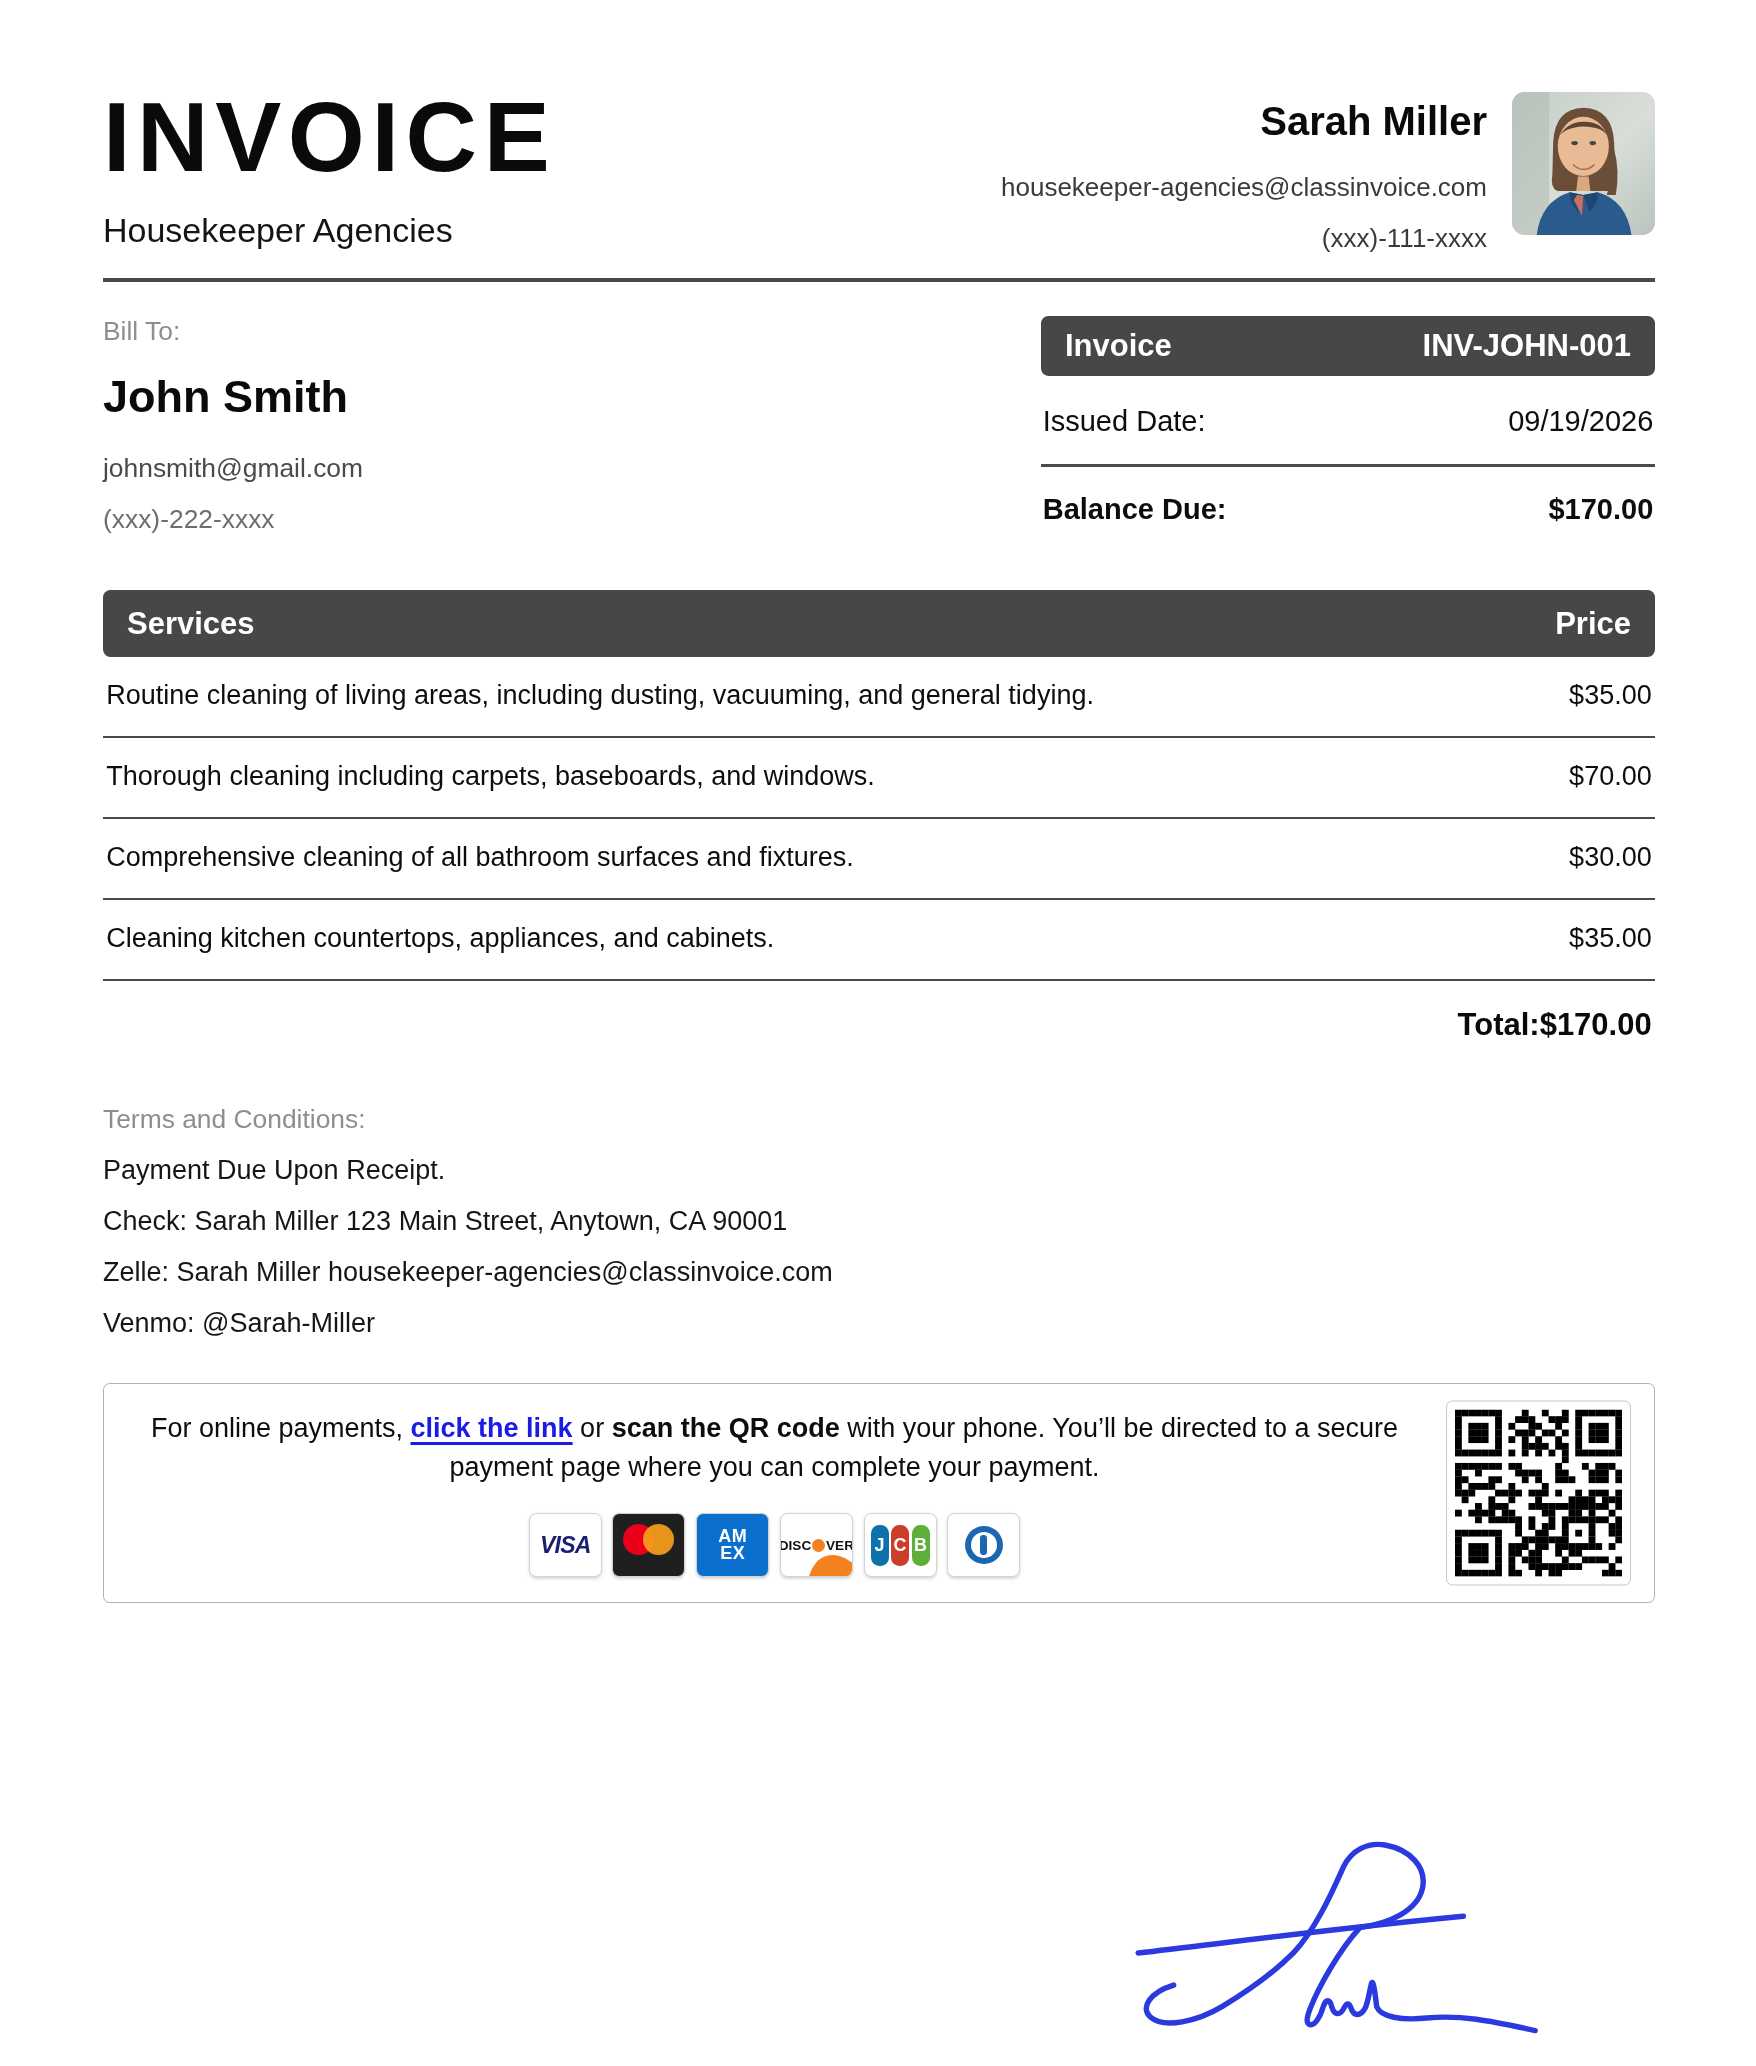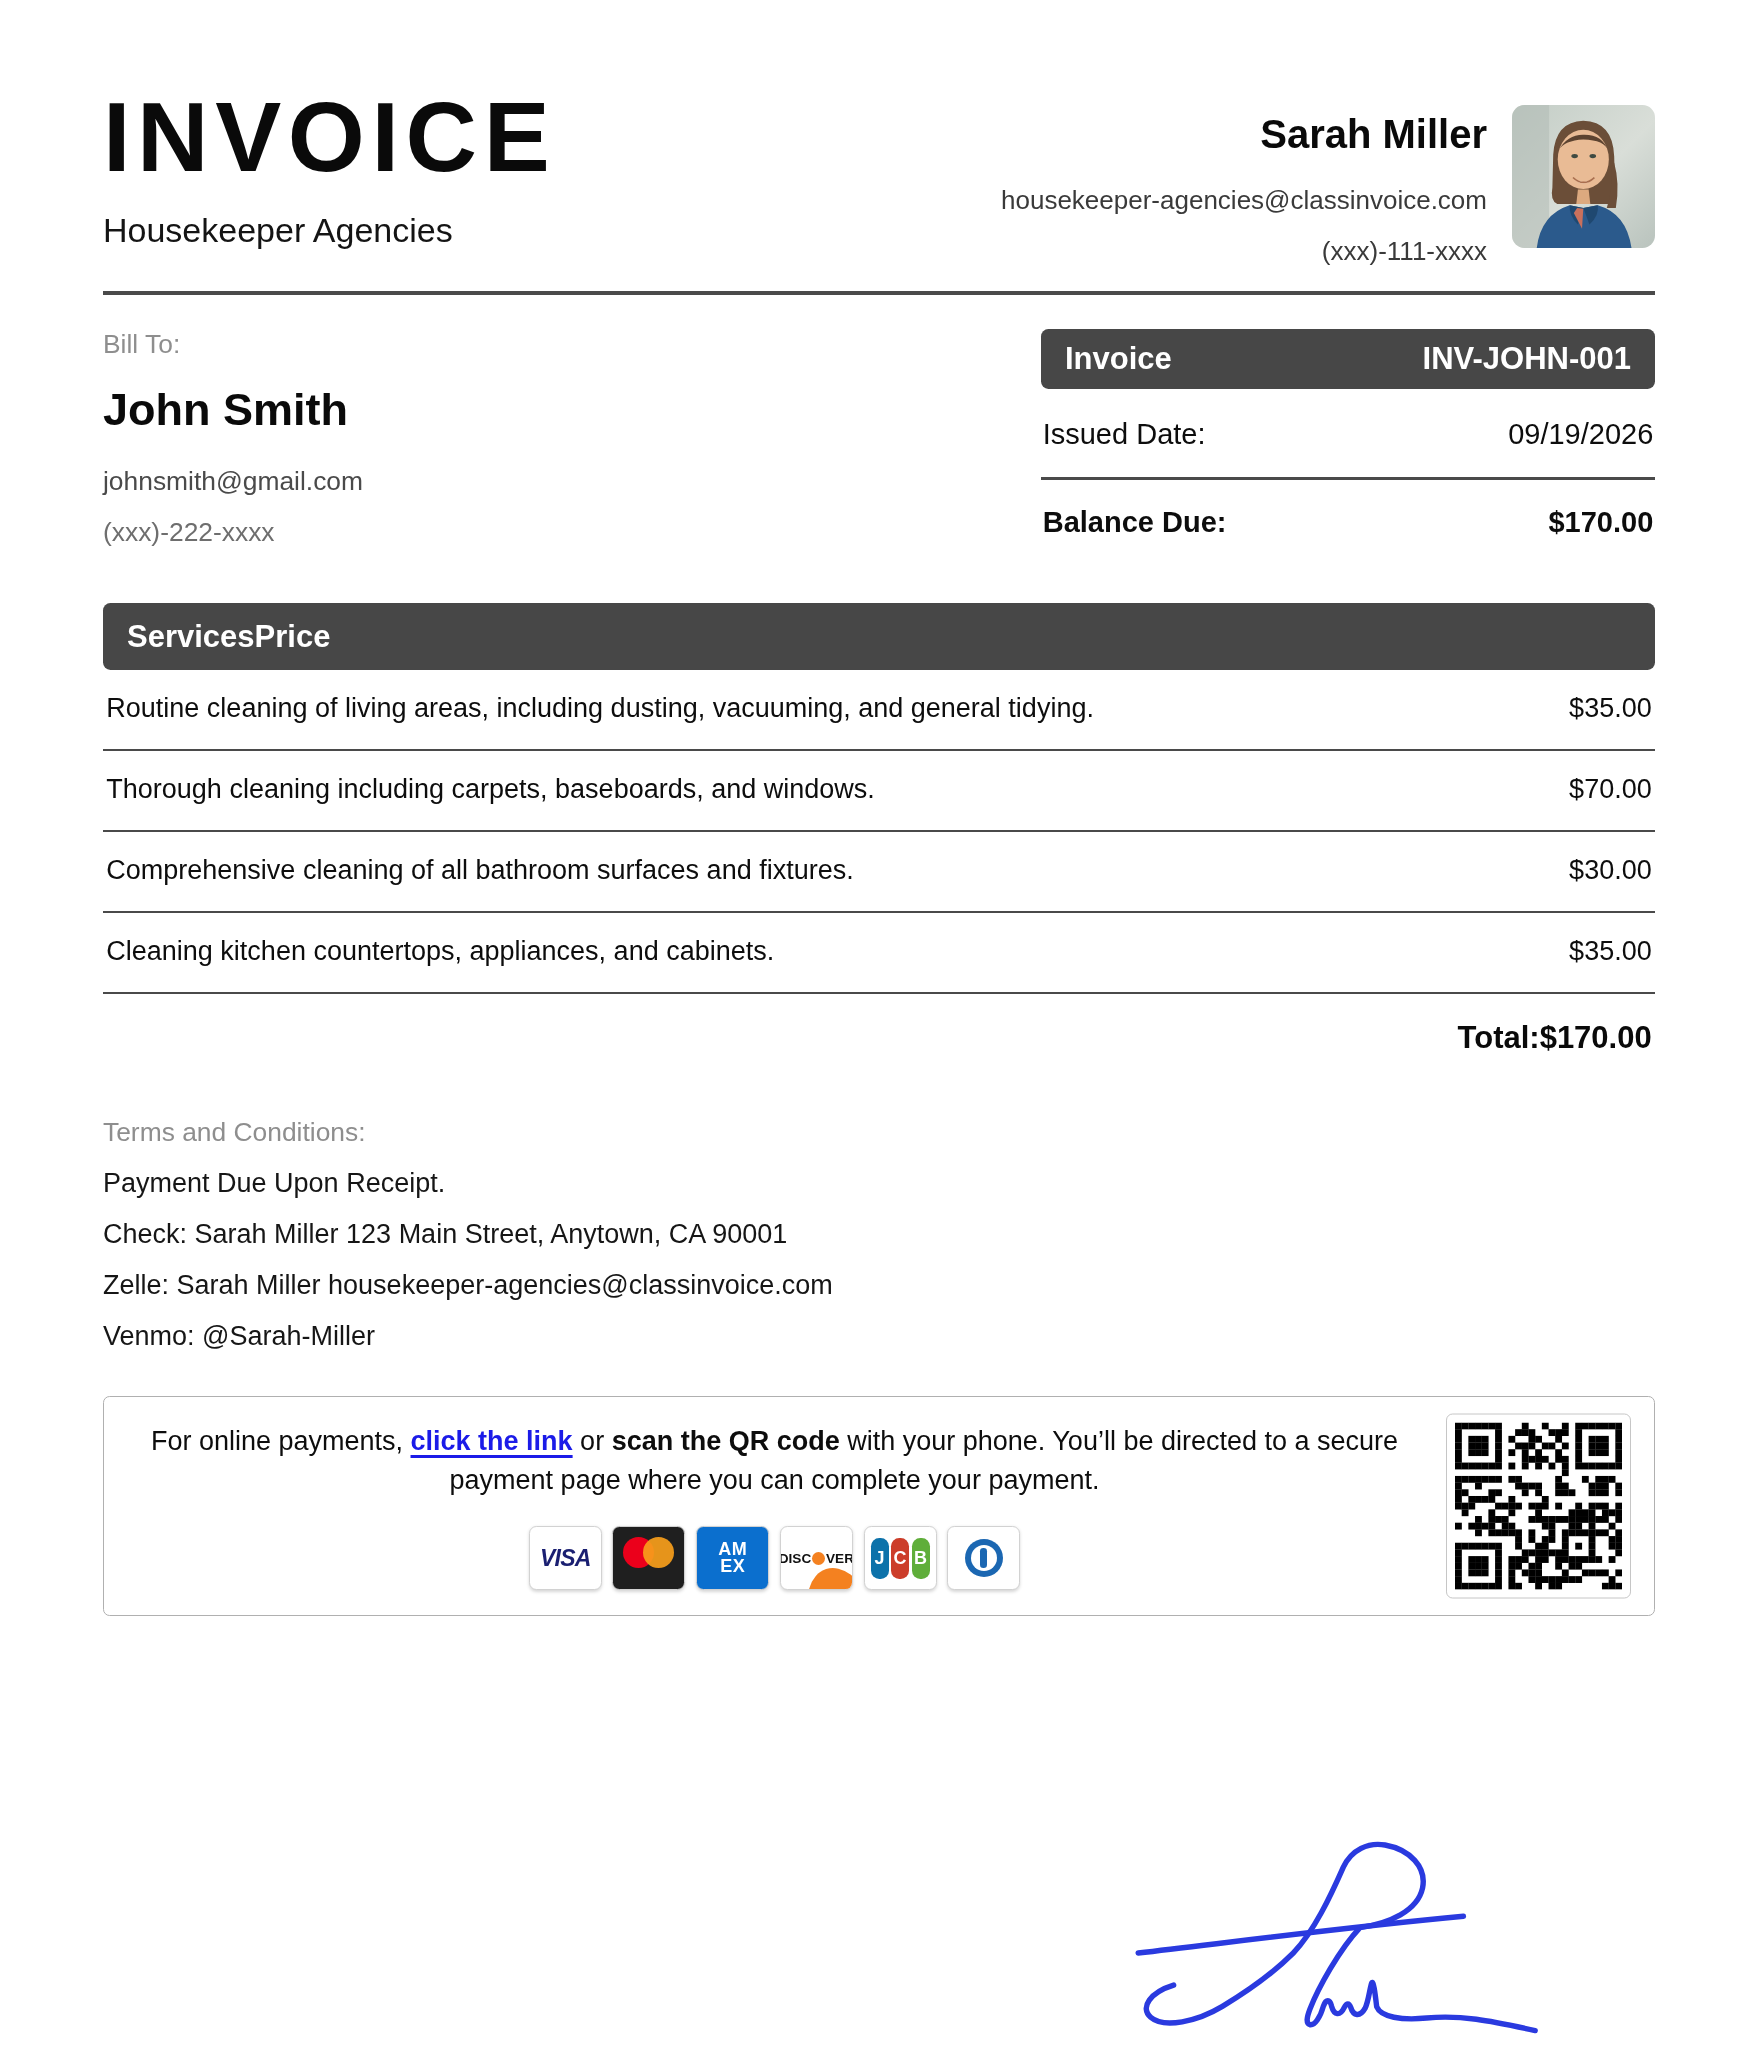--- a/index.html
+++ b/index.html
@@ -8,21 +8,21 @@
     width: 1756px; height: 2273px;
     font-family: "Liberation Sans", "DejaVu Sans", sans-serif;
     color: #111; position: relative; overflow: hidden;
   }
   .content { padding: 87px 101px 0 103px; position: relative; }
 
   
   .header-row { display: flex; justify-content: space-between; align-items: flex-start; }
   .brand-title { font-size: 99px; font-weight: 800; letter-spacing: 6.6px; line-height: 1; color:#0a0a0a; }
   .brand-sub { font-size: 34px; margin-top: 25px; color: #141414; }
-  .contact { display: flex; gap: 25px; align-items: flex-start; margin-top: 18px; }
+  .contact { display: flex; gap: 25px; align-items: flex-start; margin-top: 5px; }
   .contact-text { text-align: right; padding-top: 7.4px; }
   .issuer-name { font-size: 40px; font-weight: 800; color:#0a0a0a; }
   .issuer-email { font-size: 26px; color: #3a3a3a; margin-top: 28px; }
   .issuer-phone { font-size: 26px; color: #3a3a3a; margin-top: 20px; }
   .avatar { width: 143px; height: 143px; border-radius: 12.4px; overflow: hidden; flex: none; }
   .avatar svg { display:block; width:100%; height:100%; }
   .top-divider { height: 3.3px; background: #4a4a4a; margin-top: 24px; }
 
   
   .bill-meta { display: flex; justify-content: space-between; margin-top: 34px; }
@@ -38,21 +38,21 @@
     padding: 0 24px; font-size: 31px; font-weight: 700;
   }
   .meta-row { display: flex; justify-content: space-between; align-items: baseline; font-size: 29px; margin-top: 29px; padding: 0 1.7px; color:#0d0d0d; }
   .meta-divider { height: 2.9px; background: #4a4a4a; border: 0; margin-top: 26.4px; }
   .meta-row.balance { font-weight: 800; margin-top: 26px; }
 
   
   .table { margin-top: 55px; }
   .table-header {
     height: 67px; background: #474747; border-radius: 7.4px; color: #fff;
-    display: flex; justify-content: flex-start; align-items: center;
+    display: flex; justify-content: space-between; align-items: center;
     padding: 0 24px; font-size: 31px; font-weight: 700;
   }
   .table-row {
     display: flex; justify-content: space-between; align-items: center;
     font-size: 27px; color: #0d0d0d; padding: 23px 3.3px 25px;
     border-bottom: 2.9px solid #4a4a4a;
   }
   .total-row { display: flex; justify-content: flex-end; align-items: baseline; font-size: 31px; font-weight: 800; margin-top: 26px; padding-right: 3.3px; color:#0a0a0a; }
 
   

